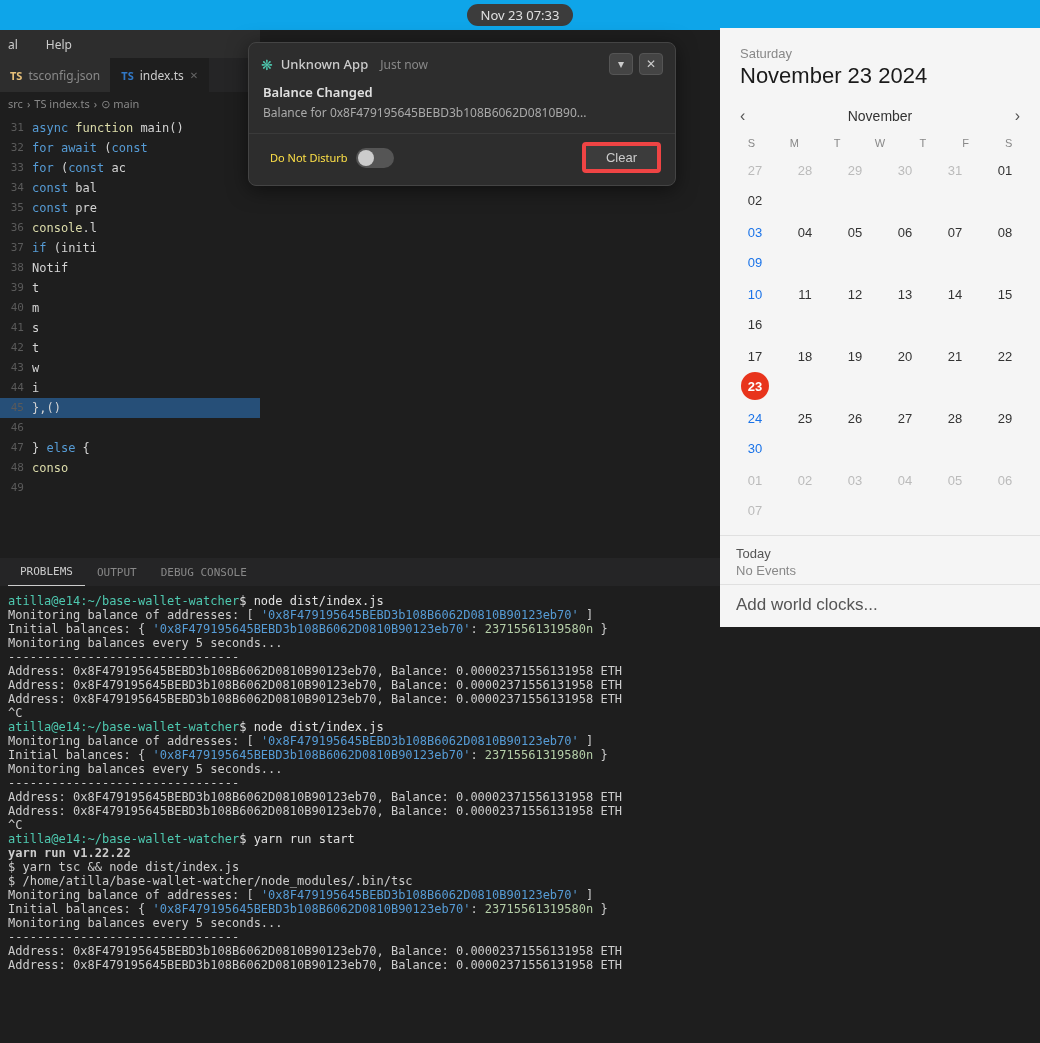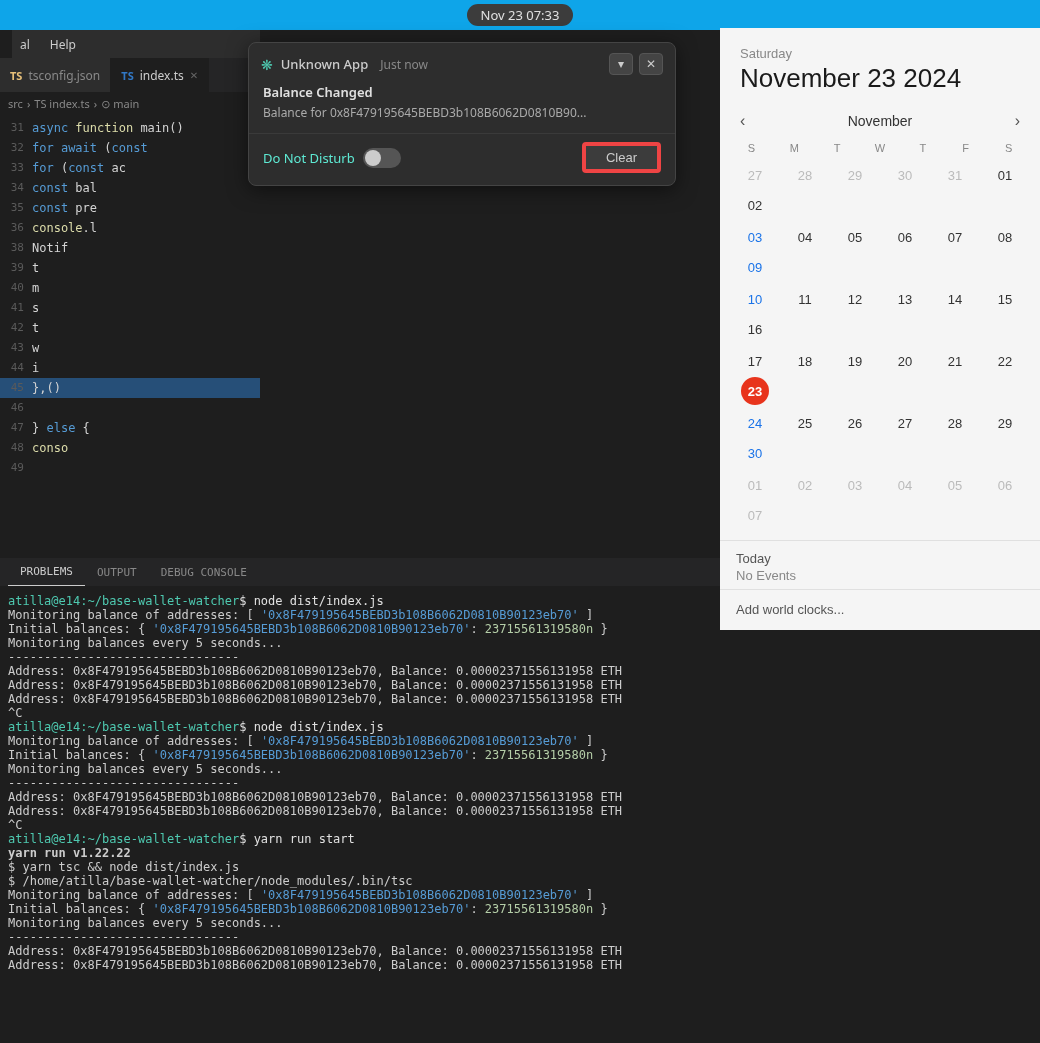--- a/index.html
+++ b/index.html
@@ -39,22 +39,21 @@
       height: 530px;
       background: #1e1e1e;
     }
 
     #editor-menubar {
       height: 28px;
       background: #2d2d2d;
       display: flex;
       align-items: center;
       padding: 0 8px;
-      gap: 20px;
-      margin-left: 12px;
+      gap: 28px;
     }
     .menu-item {
       color: #ccc;
       font-size: 12px;
       cursor: pointer;
     }
 
     #editor-tabs {
       height: 34px;
       background: #252526;
@@ -219,22 +218,23 @@
       font-size: 12px;
     }
     #notif-footer {
       display: flex;
       align-items: center;
       justify-content: space-between;
       padding: 8px 14px 12px 14px;
       border-top: 1px solid #3a3a3a;
     }
     .dnd-label {
-      color: #5eead4;
-      font-size: 13px;
+      color: #fde047;
+      font-size: 11px;
+      margin-left: 7px;
     }
     .toggle {
       width: 38px; height: 20px;
       background: #555;
       border-radius: 10px;
       position: relative;
       cursor: pointer;
       margin-left: 8px;
     }
     .toggle-knob {
@@ -268,21 +268,21 @@
       padding: 18px 20px 10px 20px;
       background: #f5f5f5;
     }
     .cal-day-name {
       color: #888;
       font-size: 13px;
       font-weight: 400;
     }
     .cal-full-date {
       color: #1a1a1a;
-      font-size: 26px;
+      font-size: 22px;
       font-weight: 300;
       margin-top: 2px;
     }
     #cal-nav {
       display: flex;
       align-items: center;
       justify-content: space-between;
       padding: 6px 14px;
       background: #f5f5f5;
     }
@@ -356,21 +356,21 @@
     .cal-no-events {
       font-size: 13px;
       color: #888;
     }
     #cal-world-clocks {
       padding: 10px 16px 12px 16px;
       border-top: 1px solid #e0e0e0;
       background: #f5f5f5;
     }
     .cal-world-clocks-btn {
-      font-size: 13px;
+      font-size: 17px;
       color: #555;
       cursor: pointer;
       background: none;
       border: none;
       padding: 0;
     }
   </style>
 </head>
 <body>
 
@@ -418,20 +418,24 @@
         <span class="line-num">34</span>
         <span class="line-content">        <span class="kw">const</span> bal</span>
       </div>
     <div class="code-line">
         <span class="line-num">35</span>
         <span class="line-content">        <span class="kw">const</span> pre</span>
       </div>
     <div class="code-line">
         <span class="line-num">36</span>
         <span class="line-content">        <span class="fn">console</span>.l</span>
+      </div>
+    <div class="code-line">
+        <span class="line-num">37</span>
+        <span class="line-content">        <span class="kw">if</span> (initi</span>
       </div>
     <div class="code-line">
         <span class="line-num">38</span>
         <span class="line-content">          Notif</span>
       </div>
     <div class="code-line">
         <span class="line-num">39</span>
         <span class="line-content">            t</span>
       </div>
     <div class="code-line">

